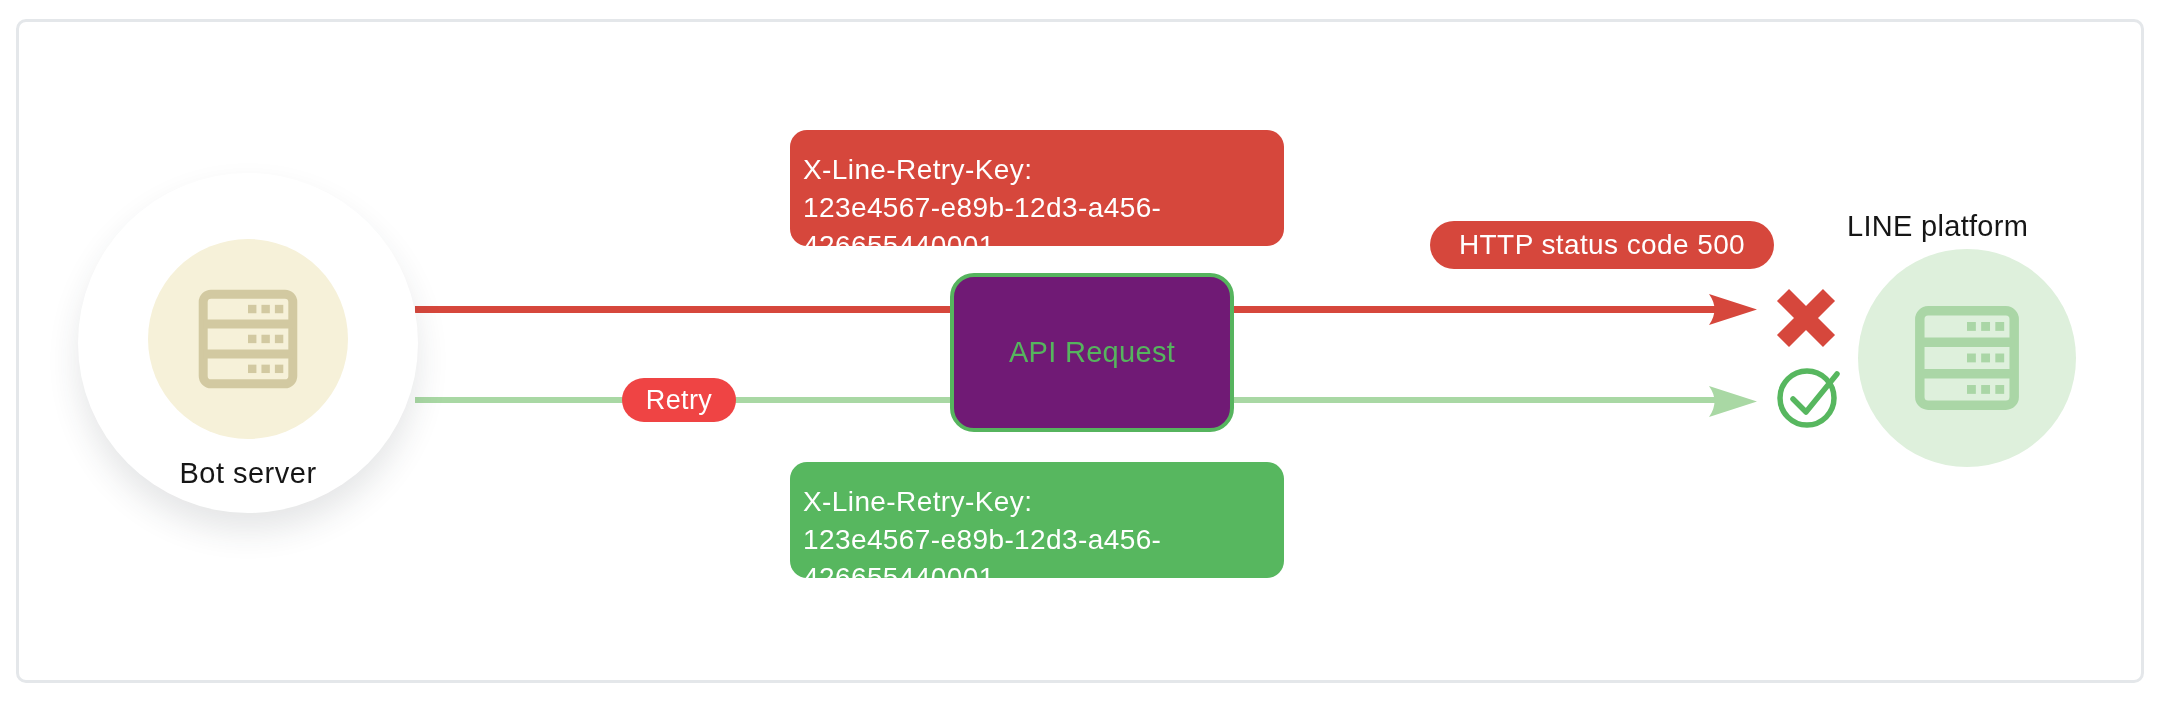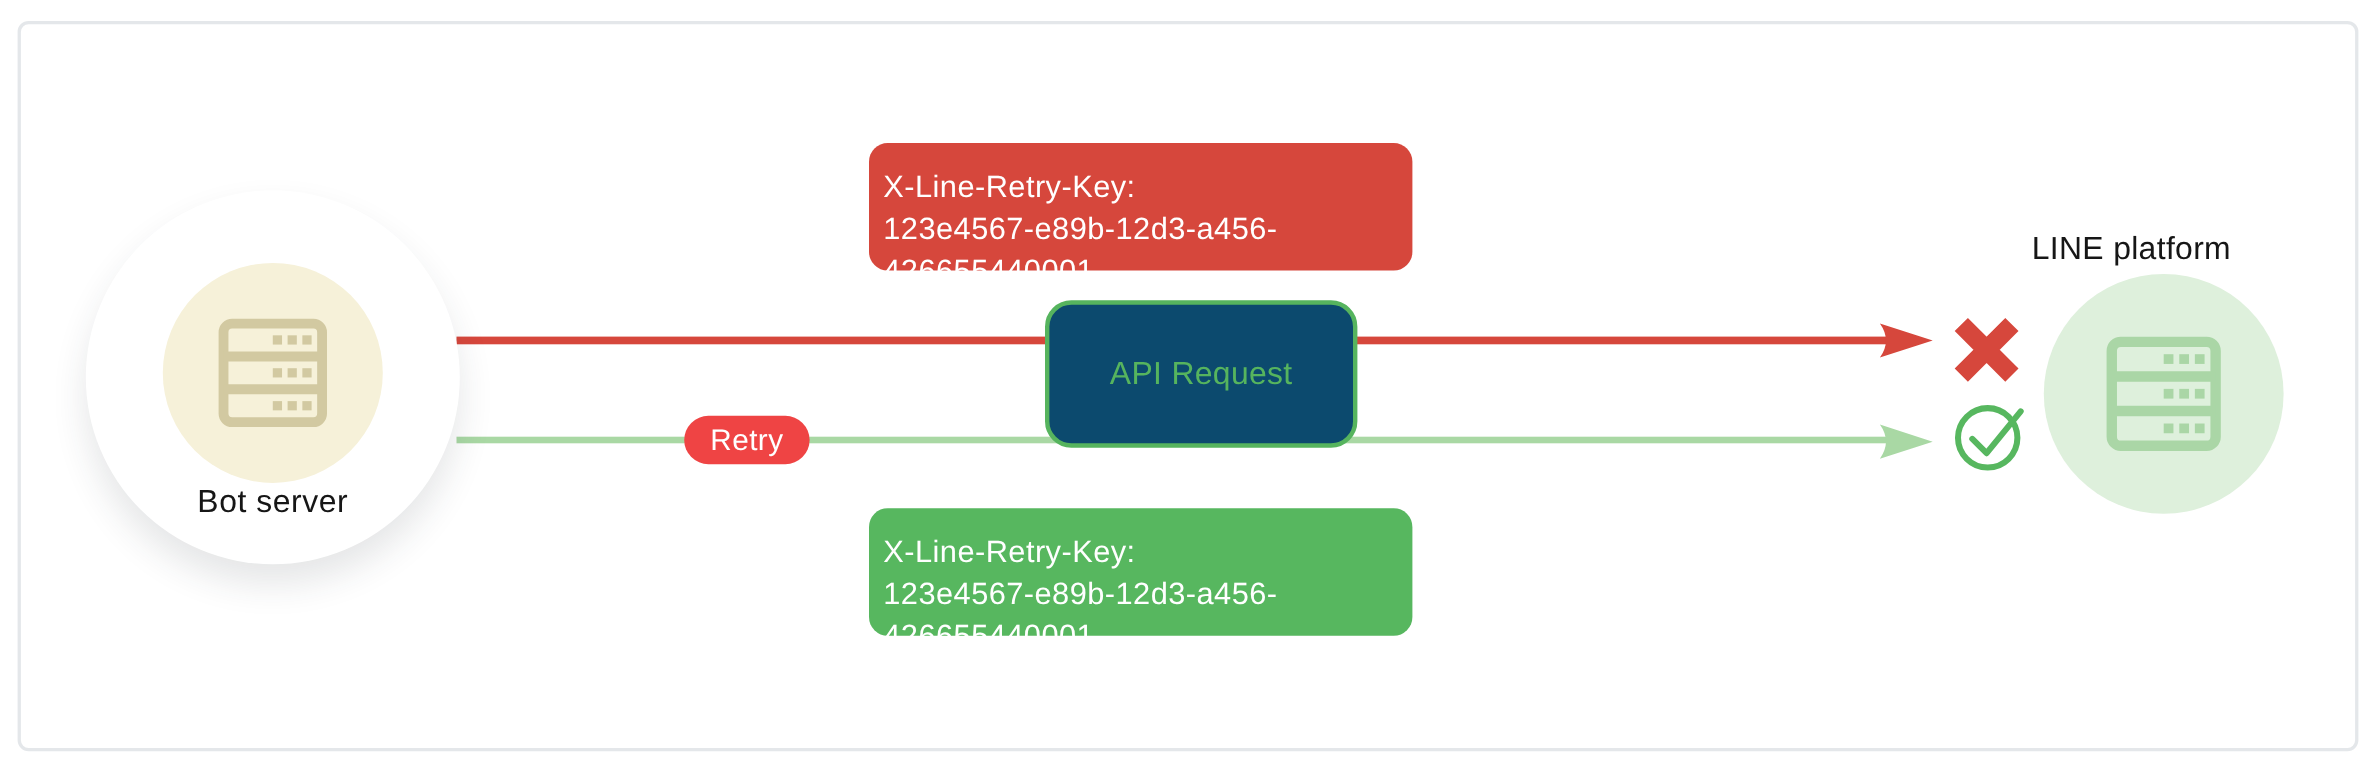--- a/index.html
+++ b/index.html
@@ -49,21 +49,21 @@
   .bot-icon-bg {
     position: absolute;
     left: 70px; top: 66px;
     width: 200px; height: 200px;
     border-radius: 50%;
     background: #f6f1d9;
   }
   .bot-icon-bg svg { position: absolute; left: 44px; top: 44px; }
   .bot-label {
     position: absolute;
-    left: 0; top: 267px;
+    left: 0; top: 284px;
     width: 340px;
     text-align: center;
     font-size: 29px;
     font-weight: 500;
     letter-spacing: 0.5px;
     color: #161616;
   }
 
   
   .platform-label {
@@ -83,23 +83,23 @@
     border-radius: 50%;
     background: #def0dc;
     z-index: 2;
   }
   .platform-node svg { position: absolute; left: 50px; top: 50px; }
 
   
   .api-box {
     position: absolute;
     left: 950px; top: 273px;
-    width: 284px; height: 134px;
+    width: 284px; height: 159px;
     box-sizing: border-box;
-    background: #0c4a6e;
+    background: #701a75;
     border: 4px solid #56b45e;
     border-radius: 24px;
     display: flex;
     align-items: center;
     justify-content: center;
     font-size: 29px;
     letter-spacing: 0.3px;
     color: #56b45e;
     z-index: 3;
   }
@@ -196,20 +196,21 @@
 
   <div class="key-badge key-badge-red">
     <div>X-Line-Retry-Key:</div>
     <div>123e4567-e89b-12d3-a456-426655440001</div>
   </div>
 
   <div class="api-box">
     <span>API Request</span>
   </div>
 
+  <div class="status-badge">HTTP status code 500</div>
 
   <div class="retry-pill">Retry</div>
 
   <div class="key-badge key-badge-green">
     <div>X-Line-Retry-Key:</div>
     <div>123e4567-e89b-12d3-a456-426655440001</div>
   </div>
 
   <svg class="result-x" width="62" height="62" viewBox="0 0 62 62">
     <path d="M8 8 L54 54 M54 8 L8 54" stroke="#d6473c" stroke-width="17" fill="none"></path>

